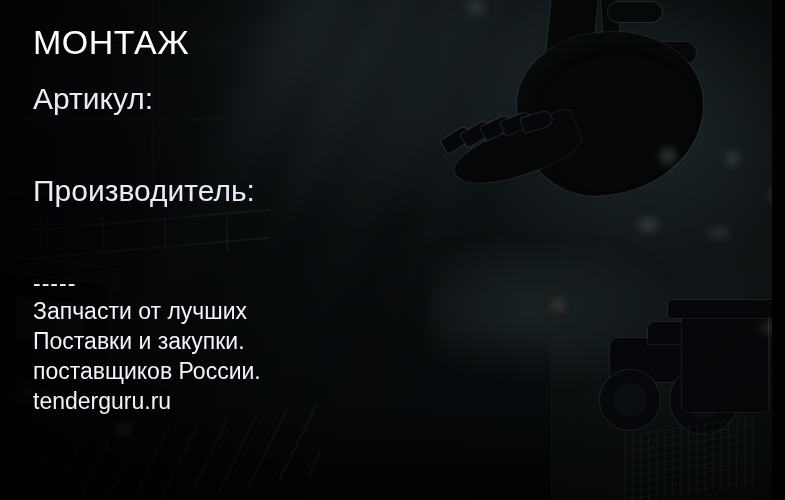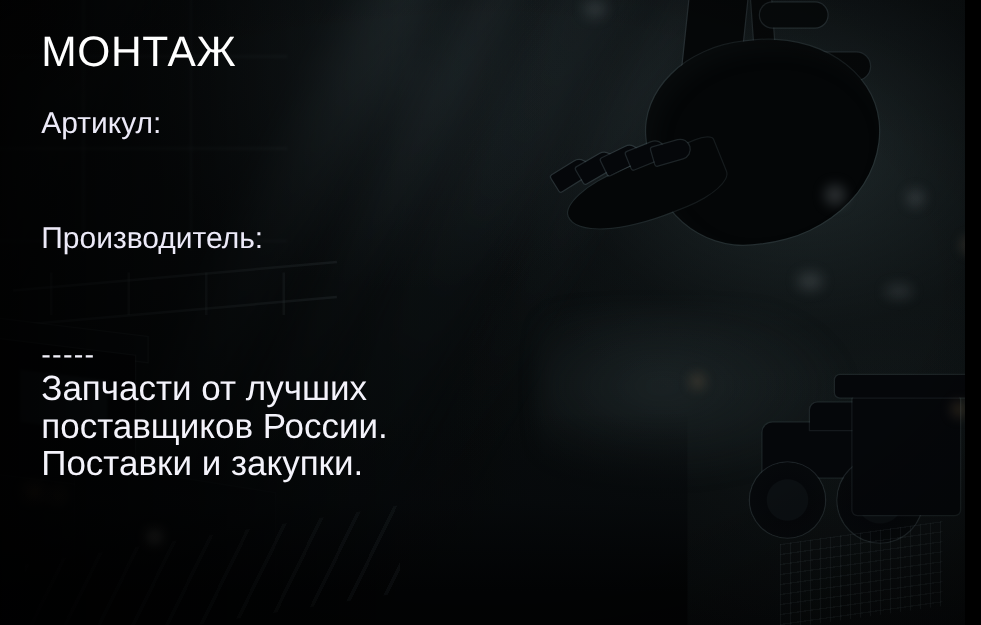--- a/index.html
+++ b/index.html
@@ -207,36 +207,36 @@
     font-weight: 400;
     color: #ffffff;
     letter-spacing: .5px;
     white-space: nowrap;
   }
 
   .field-sku  { position: absolute; top: 84px; left: 0; }
   .field-mfr  { position: absolute; top: 176px; left: 0; }
 
   .label, .value {
-    font-size: 24px;
+    font-size: 30px;
     line-height: 30px;
     font-weight: 400;
     color: #eceaf8;
     white-space: nowrap;
   }
 
   .promo { position: absolute; top: 270px; left: 0; }
   .promo .dashes {
     font-size: 23px;
     line-height: 26px;
     color: #f2f1fa;
     letter-spacing: 1px;
   }
   .promo .line {
-    font-size: 28px;
+    font-size: 23px;
     line-height: 30px;
     color: #f4f3fb;
     white-space: nowrap;
   }
   .promo .site { color: #f4f3fb; }
 </style>
 </head>
 <body>
 
 <div class="card">
@@ -323,18 +323,19 @@
       <div class="label">Артикул:</div>
     </div>
 
     <div class="field-mfr">
       <div class="label">Производитель:</div>
     </div>
 
     <div class="promo">
       <div class="dashes">-----</div>
       <div class="line">Запчасти от лучших</div>
+      <div class="line">Поставки и закупки.</div>
       <div class="line">поставщиков России.</div>
-      <div class="line">Поставки и закупки.</div>
+      <div class="line site">tenderguru.ru</div>
     </div>
 
   </div>
 </div>
 
 </body></html>

